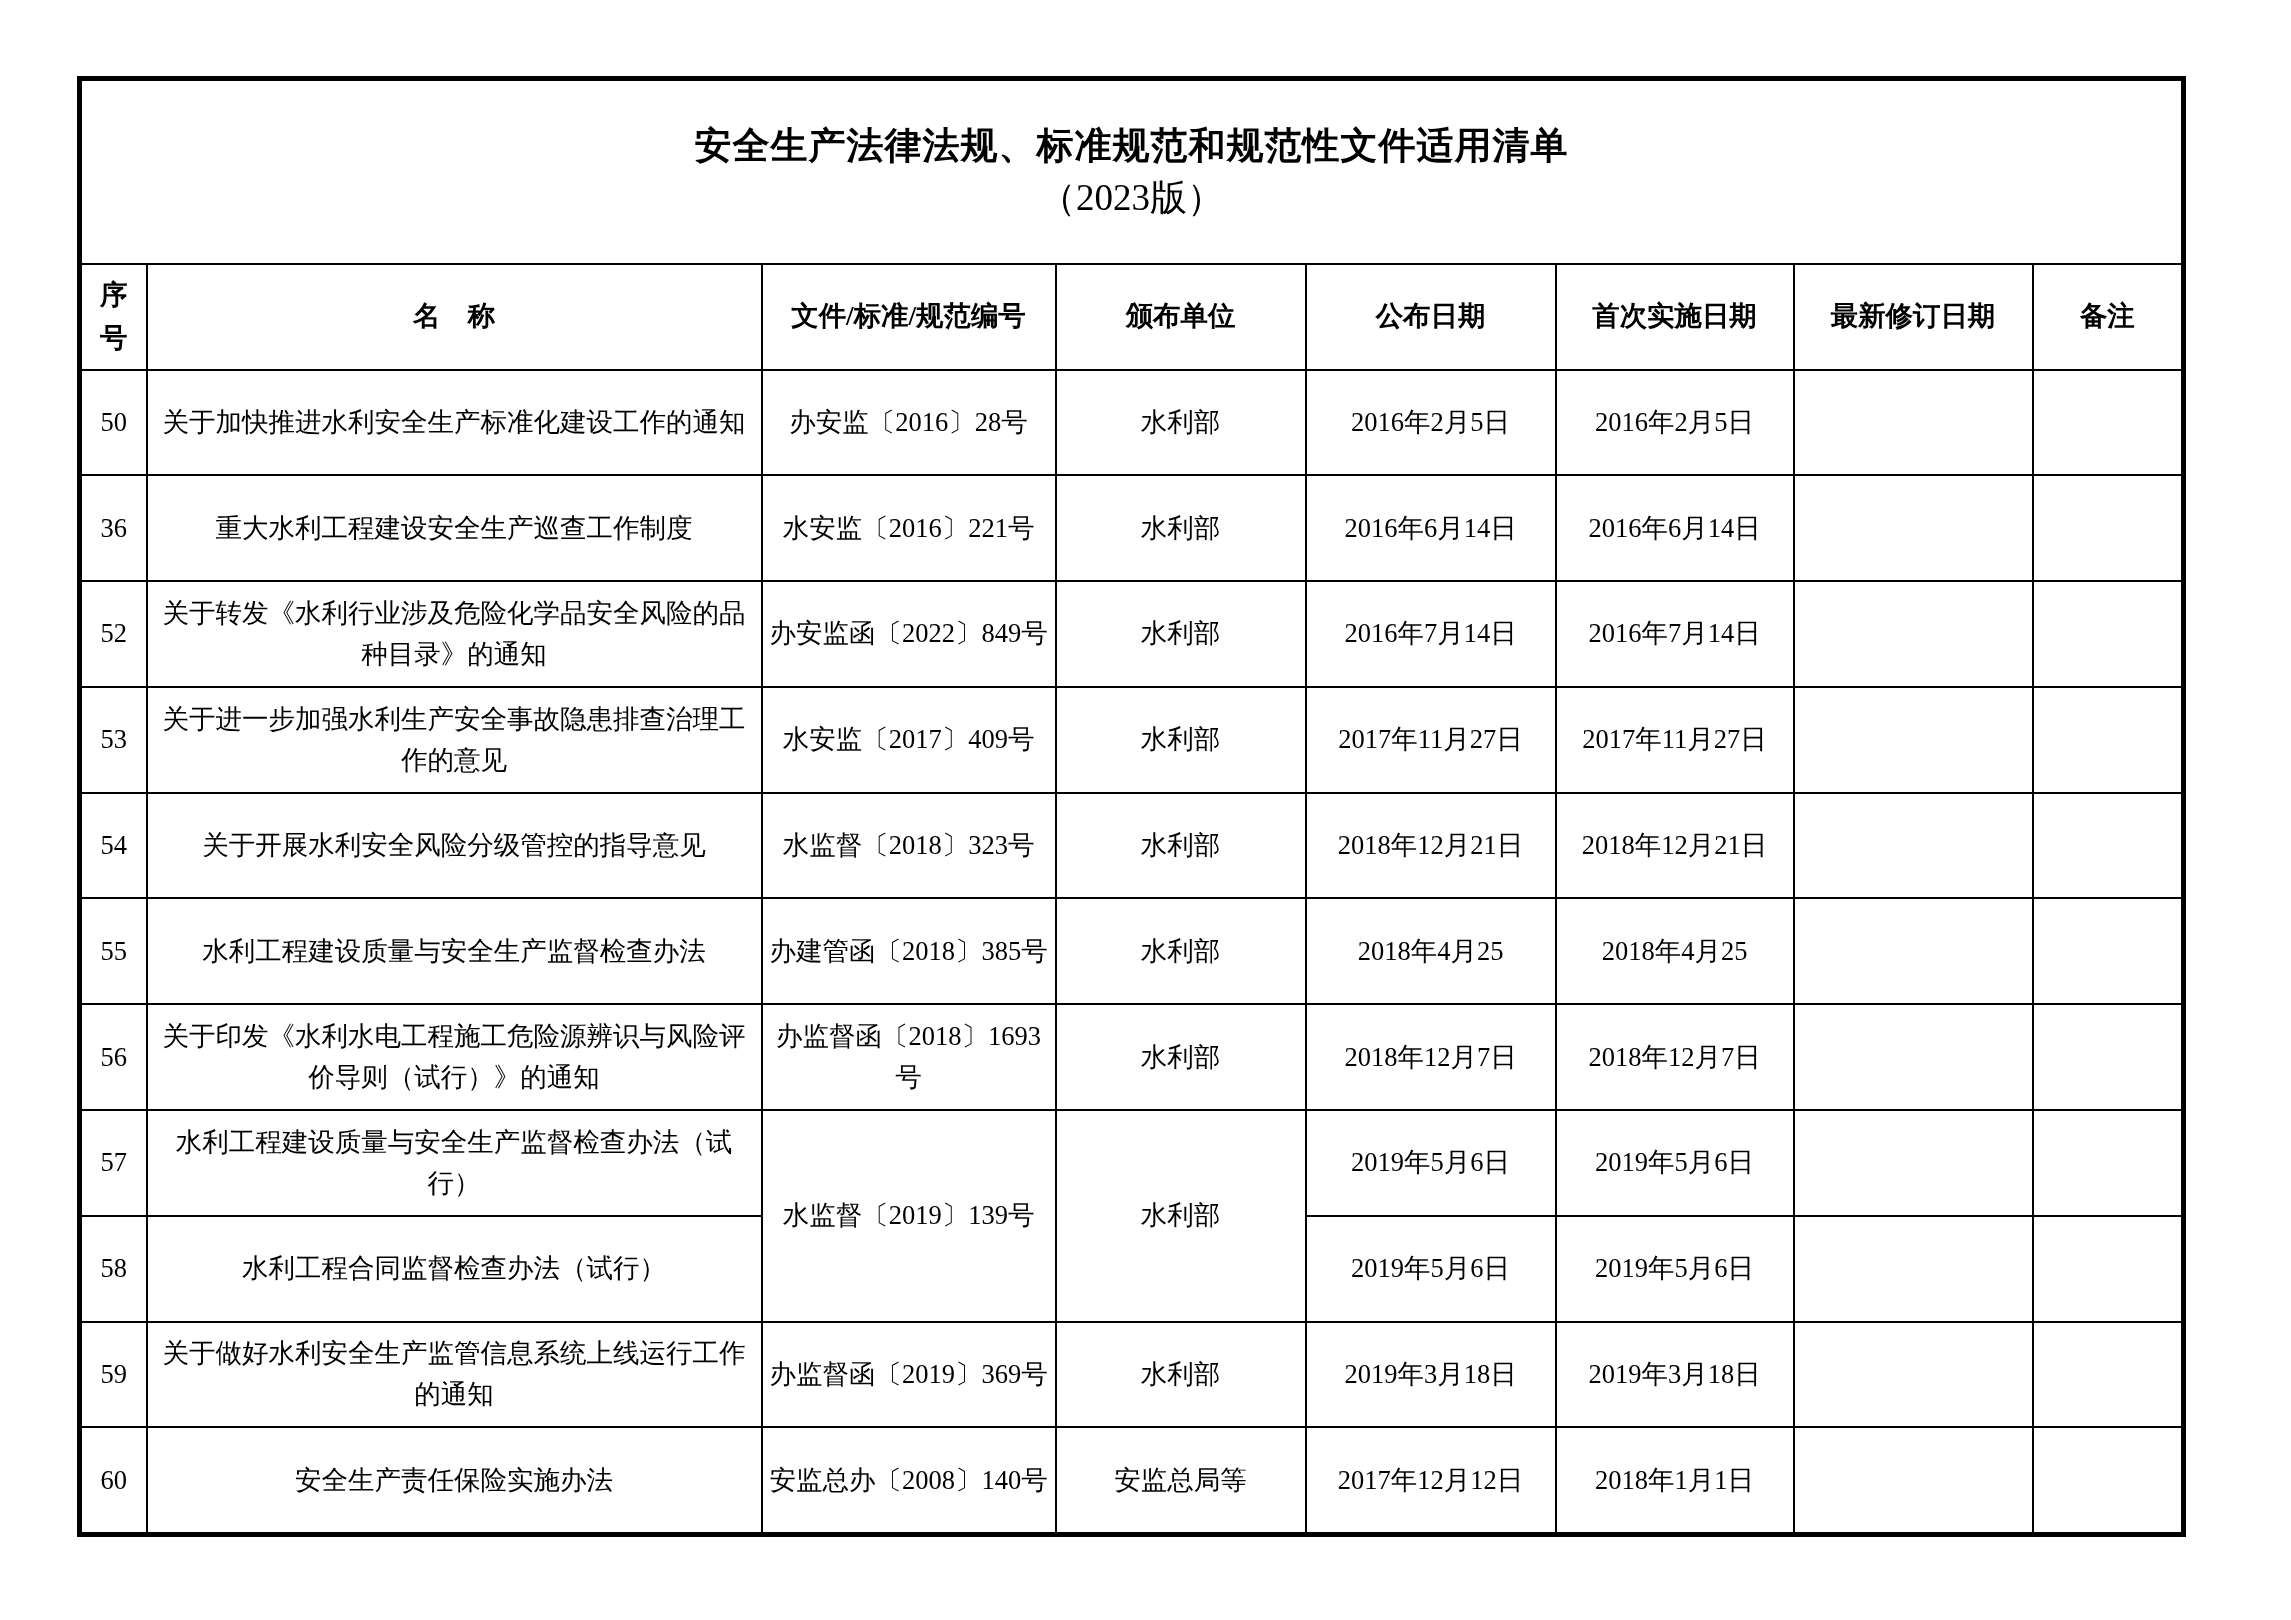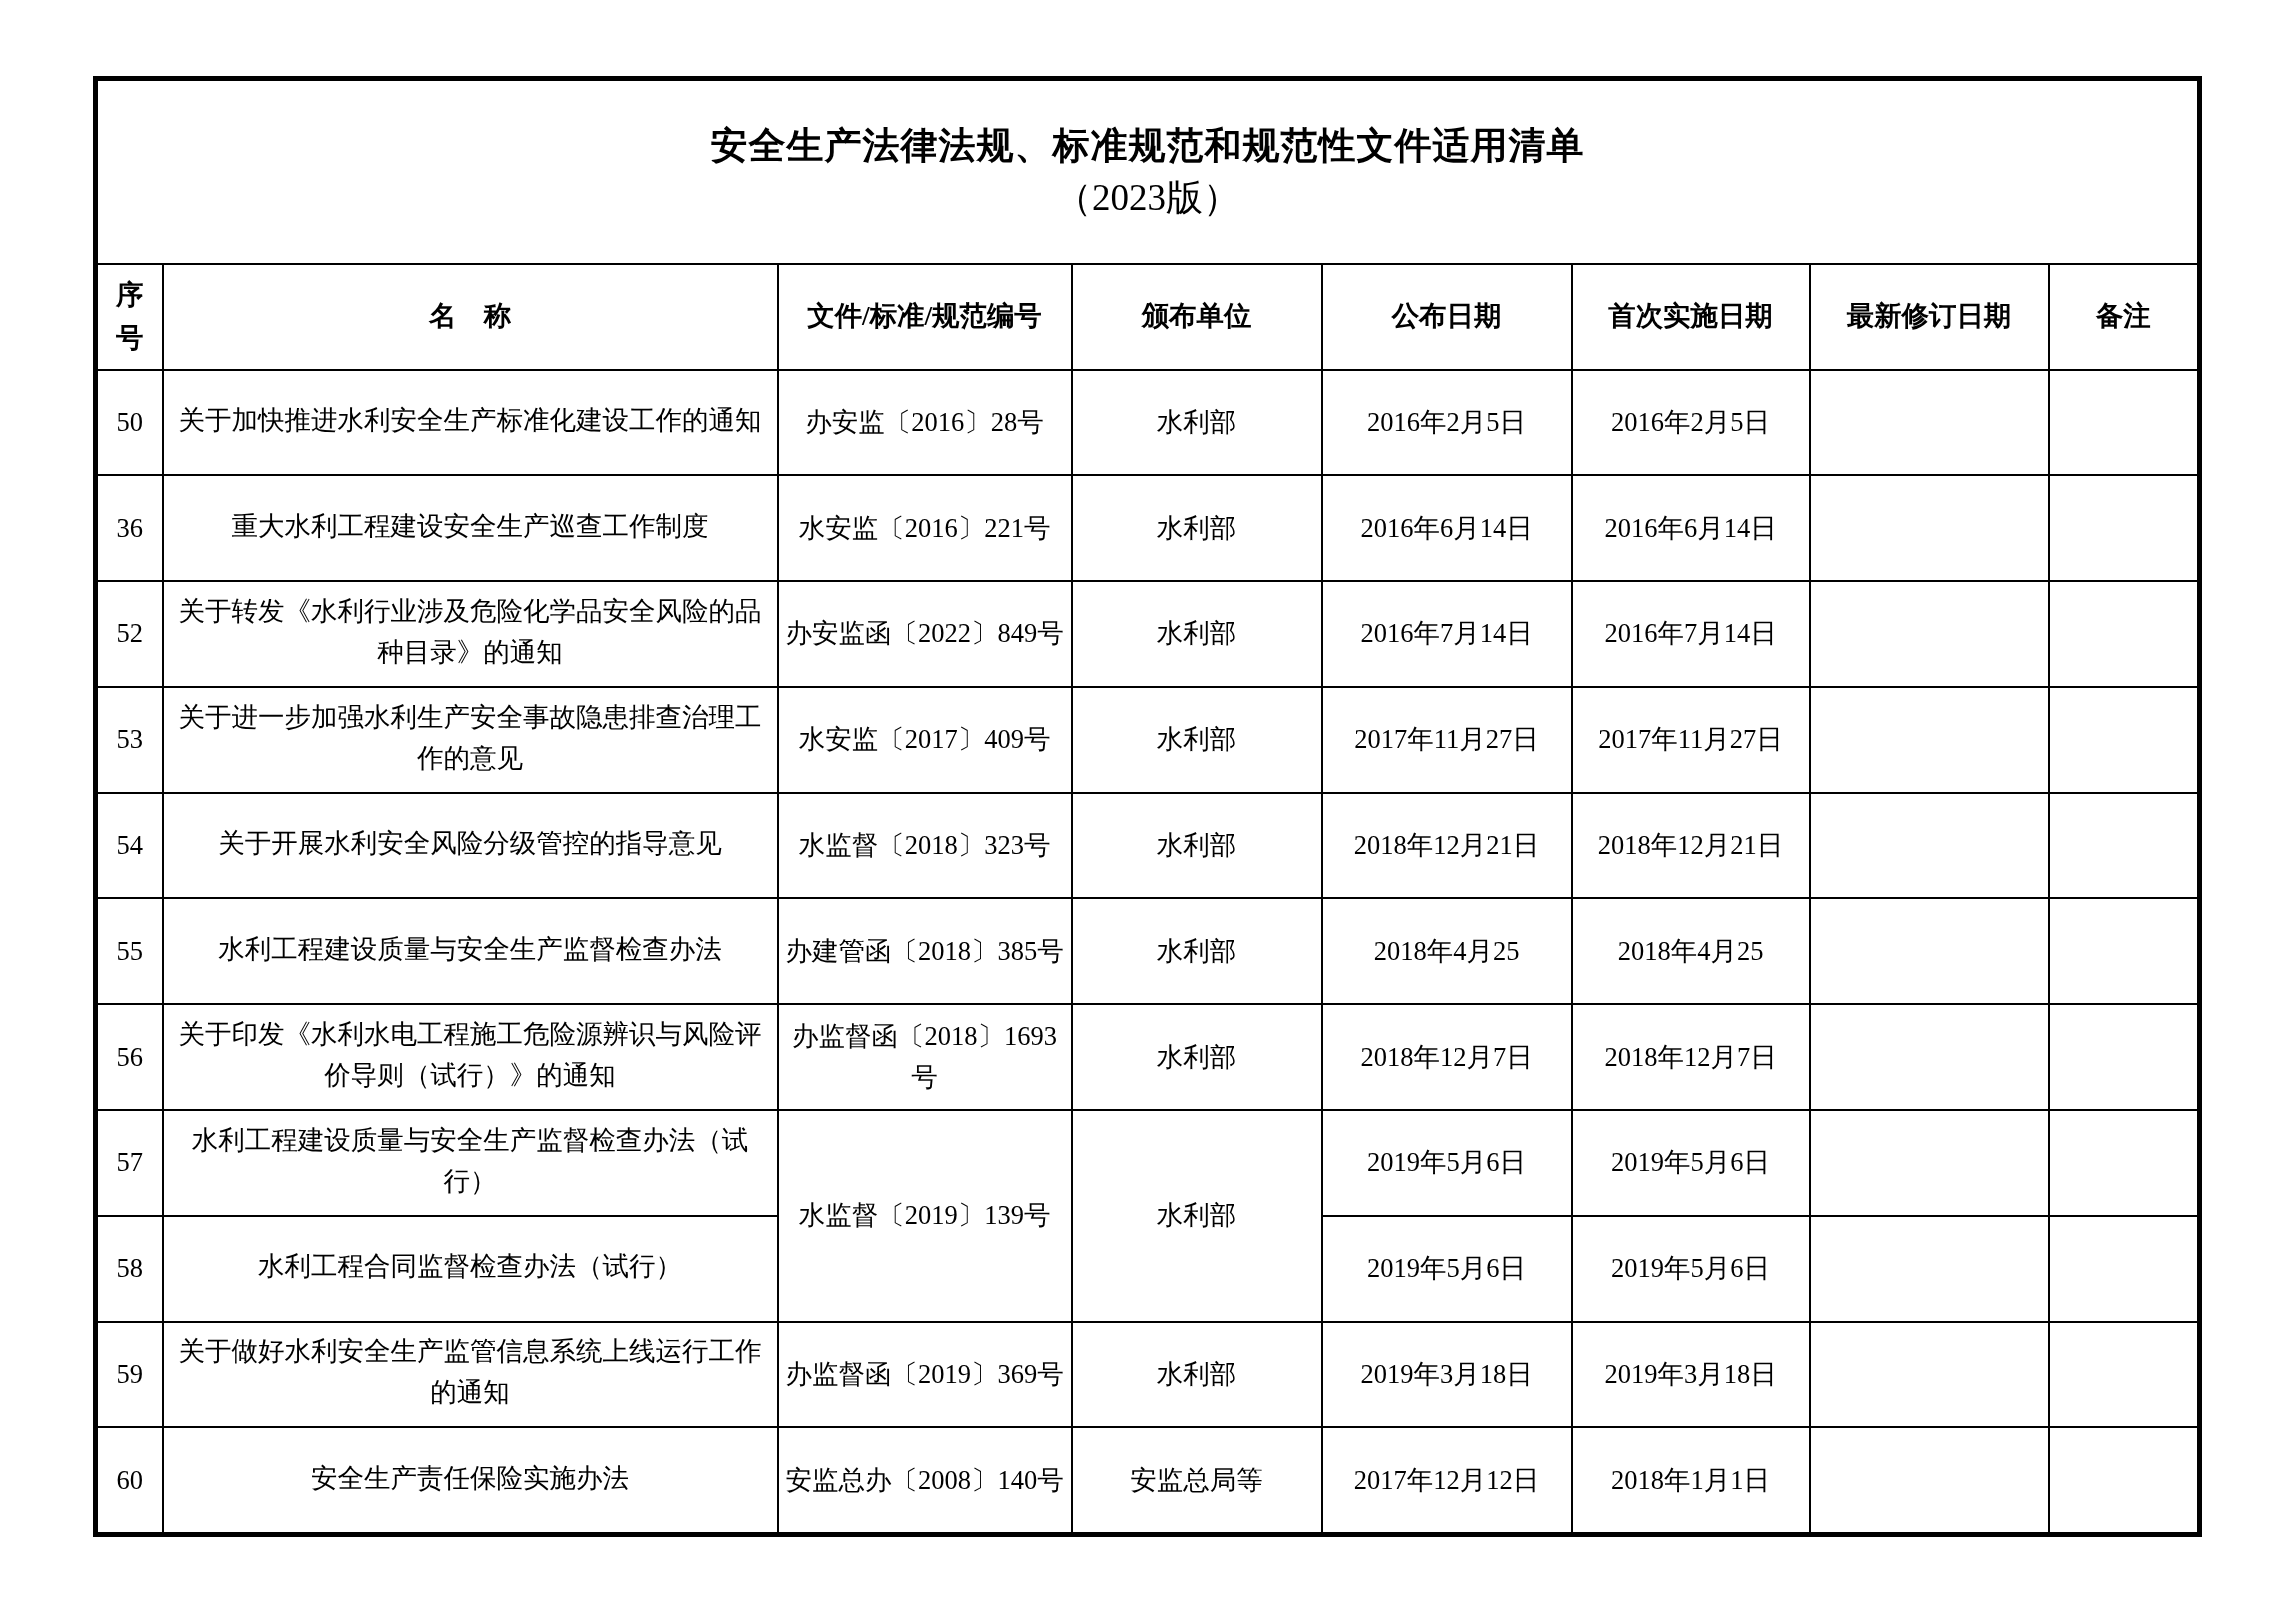--- a/index.html
+++ b/index.html
@@ -9,21 +9,21 @@
   }
   body {
     width: 2292px;
     height: 1620px;
     position: relative;
     font-family: "Liberation Serif", "DejaVu Serif", serif;
     color: #000000;
   }
   table.doc-table {
     position: absolute;
-    left: 93px;
+    left: 77px;
     top: 76px;
     width: 2103px;
     border-collapse: collapse;
     table-layout: fixed;
     border: 5.9px solid #000;
   }
   table.doc-table td, table.doc-table th {
     border: 2.9px solid #000;
     vertical-align: middle;
     font-size: 26.5px;
@@ -54,21 +54,20 @@
     font-size: 27.4px;
     font-weight: bold;
   }
   tr.body-row td {
     height: 96px;
   }
   td.cell-name {
     text-align: left;
     padding-left: 9.8px;
     padding-right: 9.8px;
-    font-family: Liberation Mono, monospace;
   }
 </style>
 </head>
 <body>
 
 <table class="doc-table">
   <colgroup>
     <col style="width:67px">
     <col style="width:615px">
     <col style="width:294px">

